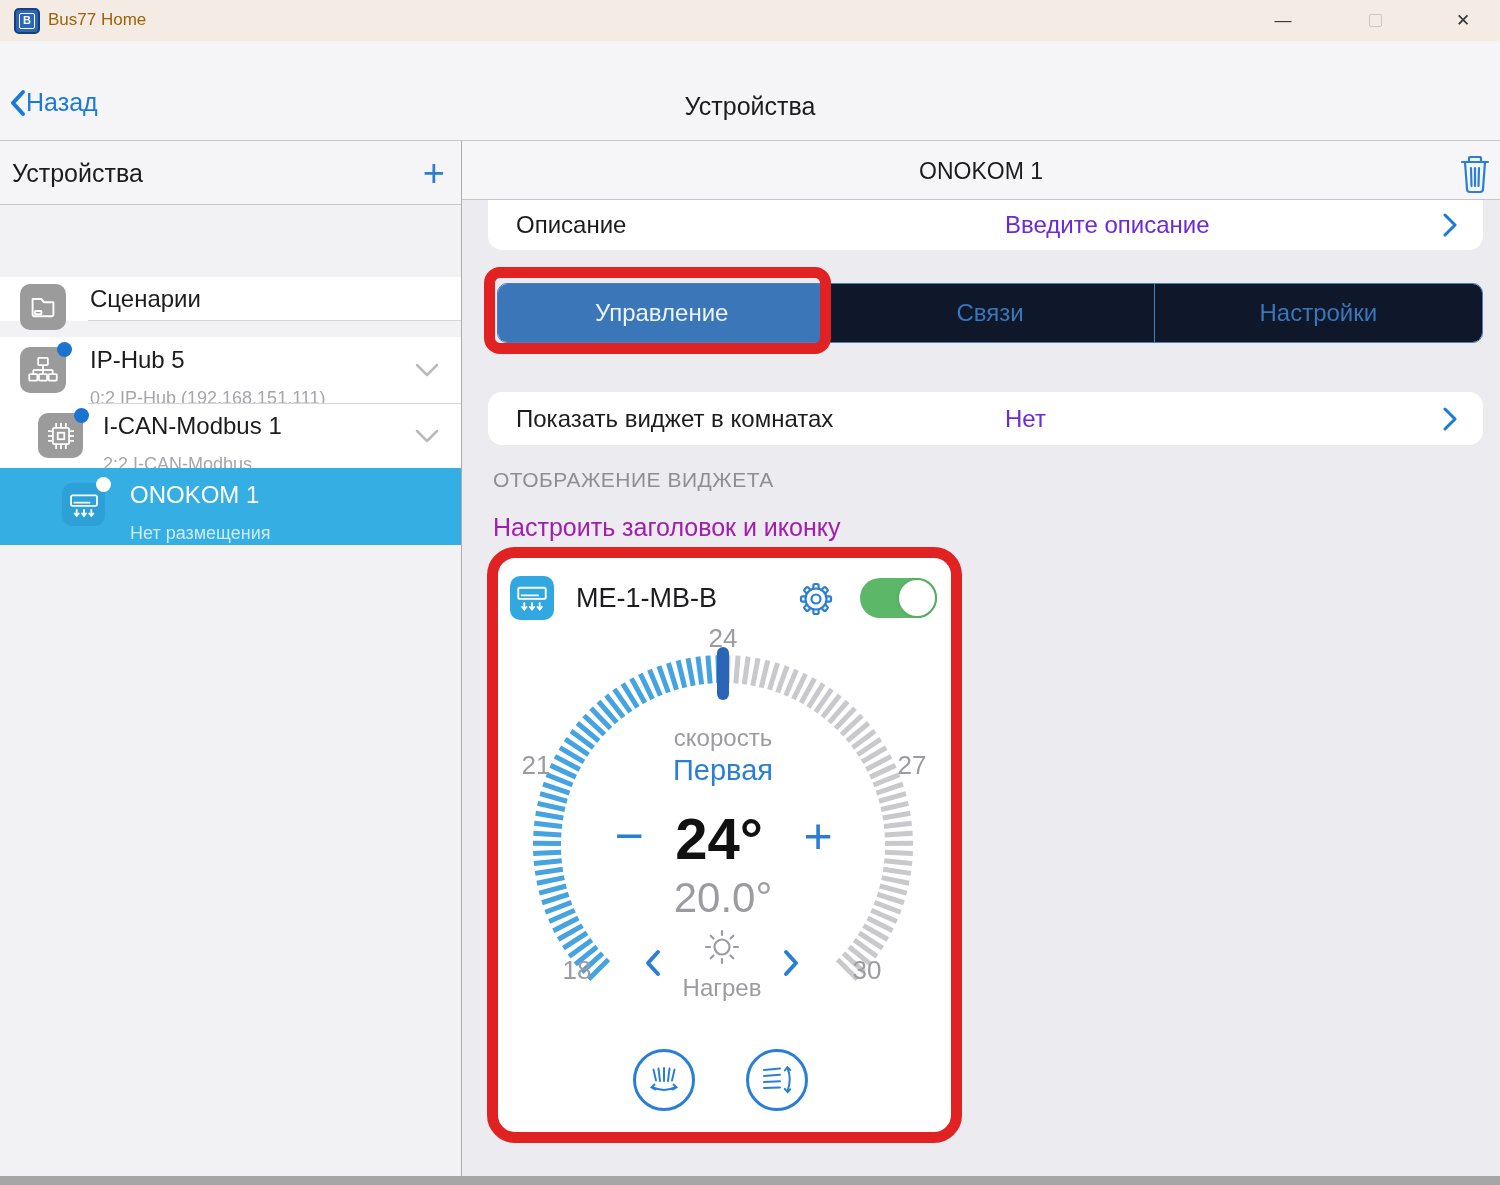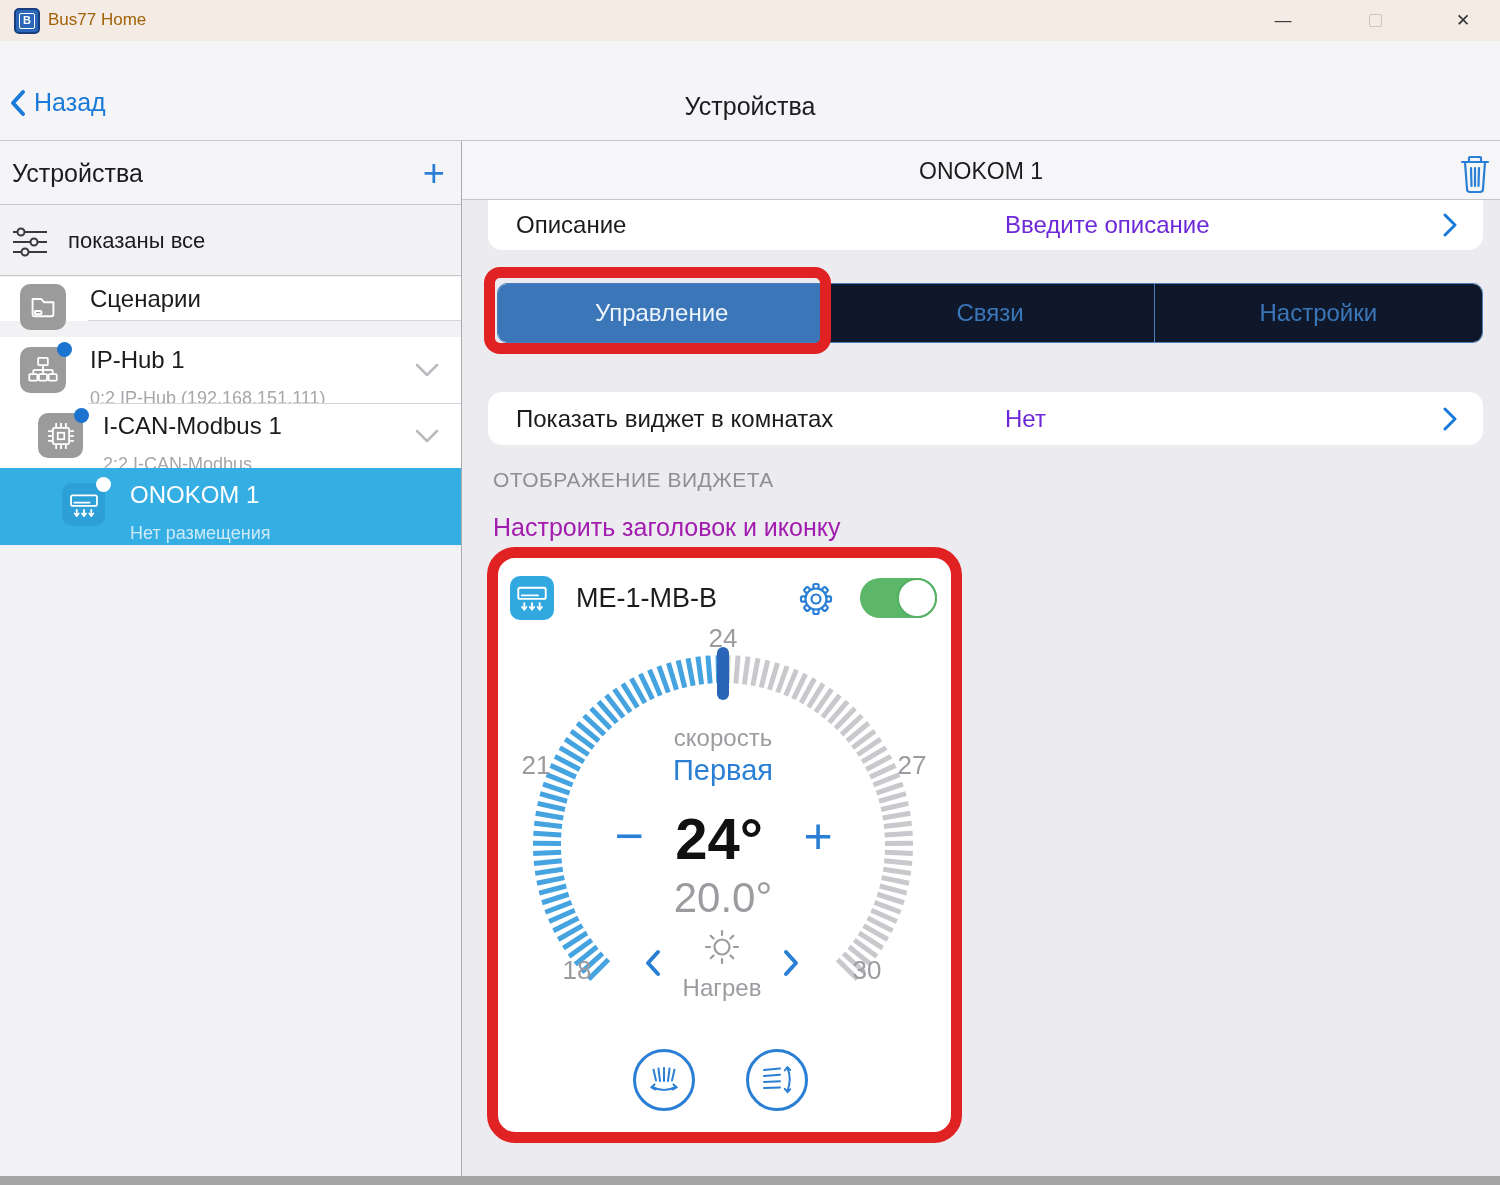--- a/index.html
+++ b/index.html
@@ -11,21 +11,21 @@
   
   .titlebar { left:0; top:0; width:1500px; height:41px; background:#f3ebe4; }
   .appicon { left:14px; top:8px; width:26px; height:26px; background:#2b66b8; border-radius:5px; border:2px solid #173f7d; display:flex; align-items:center; justify-content:center; }
   .appicon .inner { width:16px; height:16px; border:1.5px solid #fff; border-radius:2px; color:#fff; font-size:11px; font-weight:bold; text-align:center; line-height:13px; }
   .wintitle { left:48px; top:10px; font-size:17px; color:#a16207; }
   .winbtn { top:0; width:46px; height:41px; display:flex; align-items:center; justify-content:center; font-size:17px; color:#333; cursor:default; }
   .maxbox { width:13px; height:13px; border:1.5px solid #cfc6bd; border-radius:2px; }
 
   
   .navheader { left:0; top:41px; width:1500px; height:100px; background:#f5f5f7; border-bottom:1px solid #c7c7ca; }
-  .back { left:10px; top:88px; display:flex; align-items:center; gap:8px; color:#1a7ad9; font-size:25px; cursor:pointer; }
+  .back { left:10px; top:88px; display:flex; align-items:center; gap:0; color:#1a7ad9; font-size:25px; cursor:pointer; }
   .pagetitle { left:750px; top:106px; transform:translate(-50%,-50%); font-size:25px; color:#1c1c1e; }
 
   
   .sidebar { left:0; top:141px; width:462px; height:1035px; background:#f2f2f5; border-right:1px solid #ababaf; }
   .sb-header { left:0; top:0; width:461px; height:64px; background:#f5f5f7; border-bottom:1px solid #c7c7ca; }
   .sb-title { left:12px; top:32px; transform:translateY(-50%); font-size:25px; color:#1c1c1e; }
   .sb-add { right:16px; top:32px; transform:translateY(-50%); font-size:38px; color:#2a7fd4; font-weight:300; cursor:pointer; }
   .sb-filter { left:0; top:65px; width:461px; height:70px; background:#f2f2f5; border-bottom:1px solid #c7c7ca; cursor:pointer; }
   .sb-filter .lbl { left:68px; top:35px; transform:translateY(-50%); font-size:22px; color:#1c1c1e; }
   .sb-item { left:0; width:461px; background:#fff; cursor:pointer; }
@@ -99,33 +99,20 @@
   <span>Назад</span>
 </div>
 <div class="abs pagetitle">Устройства</div>
 
 <div class="abs sidebar">
   <div class="abs sb-header">
     <div class="abs sb-title">Устройства</div>
     <div class="abs sb-add">+</div>
   </div>
 
-  <div class="abs sb-filter">
-    <svg class="abs" style="left:12px;top:20px" width="36" height="32" viewBox="0 0 36 32">
-      <g stroke="#3a3a3c" stroke-width="2" fill="#f2f2f5">
-        <line x1="1" y1="6" x2="35" y2="6"></line>
-          <circle cx="9" cy="6" r="3.5"></circle>
-        <line x1="1" y1="16" x2="35" y2="16"></line>
-          <circle cx="22" cy="16" r="3.5"></circle>
-        <line x1="1" y1="26" x2="35" y2="26"></line>
-          <circle cx="13" cy="26" r="3.5"></circle>
-      </g>
-    </svg>
-    <div class="abs lbl">показаны все</div>
-  </div>
 
   <div class="abs sb-item" style="top:136px;height:44px">
     <div class="abs iconSq gray" style="left:20px;top:7px;width:46px;height:46px">
       <svg width="32" height="32" viewBox="0 0 40 40">
           <g fill="none" stroke="#fff" stroke-width="2.4" stroke-linejoin="round">
             <path d="M7 10 h11 l3 4 h12 v15 a2.5 2.5 0 0 1 -2.5 2.5 h-21 a2.5 2.5 0 0 1 -2.5 -2.5 z"></path>
             <rect x="10" y="25" width="8" height="4" rx="1"></rect>
           </g>
         </svg>
     </div>
@@ -144,21 +131,21 @@
             <line x1="21" y1="21" x2="21" y2="26"></line>
             <line x1="33" y1="21" x2="33" y2="26"></line>
             <rect x="4" y="26" width="10" height="8" rx="1"></rect>
             <rect x="16" y="26" width="10" height="8" rx="1"></rect>
             <rect x="28" y="26" width="10" height="8" rx="1"></rect>
           </g>
         </svg>
     </div>
     <div class="badge bluedot" style="left:57px;top:5px"></div>
     <div class="abs" style="left:90px;top:9px">
-      <div class="itm-title">IP-Hub 1</div>
+      <div class="itm-title">IP-Hub 5</div>
       <div class="itm-sub">0:2 IP-Hub (192.168.151.111)</div>
     </div>
     <svg class="abs" style="right:22px;top:26px" width="24" height="14" viewBox="0 0 24 14">
         <polyline points="2,2 12,12 22,2" fill="none" stroke="#b9b9be" stroke-width="2.5" stroke-linecap="round" stroke-linejoin="round"></polyline>
       </svg>
     <div class="divline"></div>
   </div>
 
   <div class="abs sb-item" style="top:263px;height:64px">
     <div class="abs iconSq gray" style="left:38px;top:9px;width:45px;height:45px">

